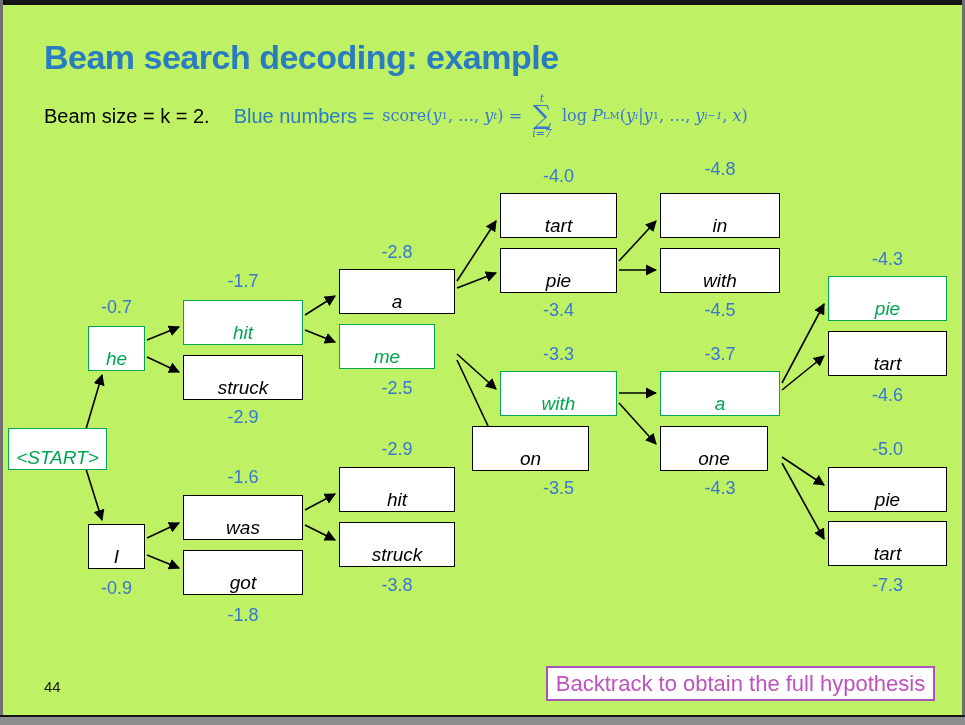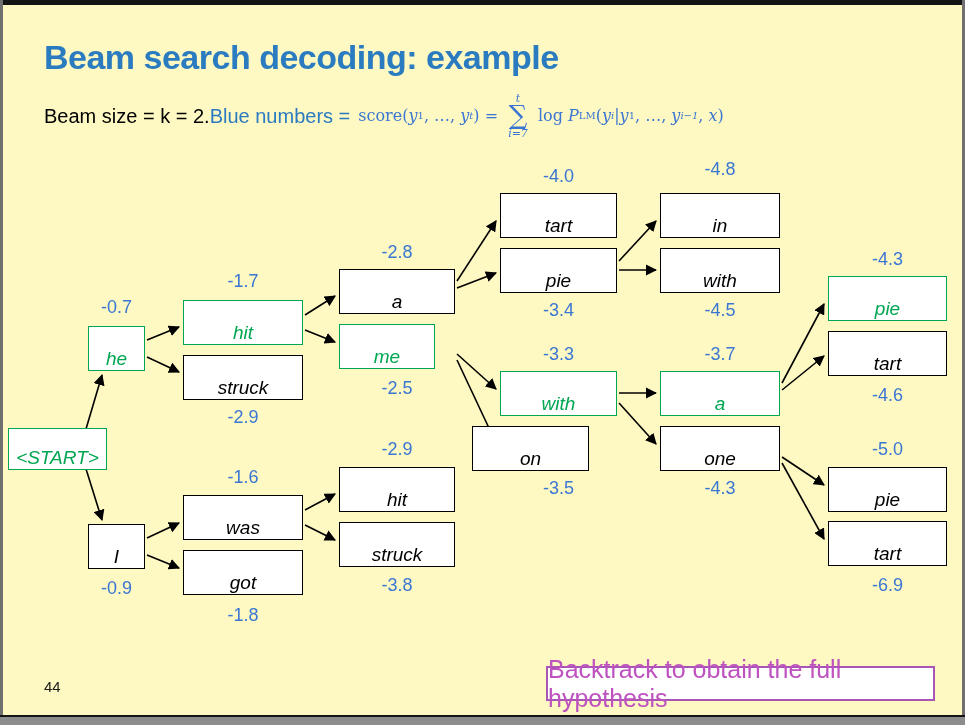--- a/index.html
+++ b/index.html
@@ -1,34 +1,34 @@
 <!DOCTYPE html>
 <html><head>
 <meta charset="utf-8">
 <style>
   html,body { margin:0; padding:0; background:#ffffff; }
   .frame {
-    position:relative; width:965px; height:725px; background:#fef9c3;
+    position:relative; width:965px; height:725px; background:#bef264;
     overflow:hidden; font-family:"Liberation Sans", sans-serif;
   }
   .bar-top   { position:absolute; left:0; right:0; top:0; height:5px; background:#141414; }
   .bar-bottom{ position:absolute; left:0; right:0; bottom:0; height:8px; background:#8d8d8d; border-top:2px solid #141414; }
   .bar-left  { position:absolute; left:0; top:0; bottom:0; width:3px; background:#707070; }
   .bar-right { position:absolute; right:0; top:0; bottom:0; width:3px; background:#707070; }
 
   .title {
     position:absolute; left:44px; top:38px;
     font-size:34px; font-weight:bold; color:#2B7BC0; letter-spacing:-0.5px;
   }
   .subtitle {
     position:absolute; left:44px; top:86px; height:60px;
     display:flex; align-items:center; white-space:pre;
   }
   .sub-plain { font-size:20px; color:#000000; }
-  .sub-blue  { font-size:20px; color:#2B7BC0; margin-left:0; margin-right:8px; }
+  .sub-blue  { font-size:20px; color:#2B7BC0; margin-left:24px; margin-right:8px; }
 
   .formula {
     display:inline-flex; align-items:center; color:#3A76D2;
     font-family:"DejaVu Serif", serif; font-size:16px; white-space:pre;
   }
   .formula .it { font-style:italic; }
   .formula .sub    { font-size:10px; font-style:italic; vertical-align:-4px; }
   .formula .sub-rm { font-size:10px; font-style:normal; vertical-align:-4px; }
   .sum { display:inline-flex; flex-direction:column; align-items:center; line-height:1; margin:0 5px; }
   .sum-top { font-size:11px; font-style:italic; }
@@ -46,21 +46,21 @@
 
   .score {
     position:absolute; height:22px; text-align:center;
     font-size:18px; color:#3A76D2;
   }
 
   .note-box {
     position:absolute; left:546px; top:666px; width:389px; height:35px;
     box-sizing:border-box; border:2px solid #A855B6; background:#ffffff;
     display:flex; align-items:center; justify-content:center;
-    font-size:25px; color:#BE52BE;
+    font-size:22px; color:#BE52BE;
   }
   .page-number { position:absolute; left:44px; top:678px; font-size:15px; color:#1a1a1a; }
 </style>
 </head>
 <body>
 
 <div class="frame">
 
   <div class="bar-top"></div>
   <div class="bar-left"></div>
@@ -162,21 +162,21 @@
     </div>
   <div class="node" style="left:660px;top:193px;width:120px;height:45px">
       <span>in</span>
     </div>
   <div class="node" style="left:660px;top:248px;width:120px;height:45px">
       <span>with</span>
     </div>
   <div class="node green" style="left:660px;top:371px;width:120px;height:45px">
       <span>a</span>
     </div>
-  <div class="node" style="left:660px;top:426px;width:120px;height:45px">
+  <div class="node" style="left:660px;top:426px;width:108px;height:45px">
       <span>one</span>
     </div>
   <div class="node green" style="left:828px;top:276px;width:119px;height:45px">
       <span>pie</span>
     </div>
   <div class="node" style="left:828px;top:331px;width:119px;height:45px">
       <span>tart</span>
     </div>
   <div class="node" style="left:828px;top:467px;width:119px;height:45px">
       <span>pie</span>
@@ -199,20 +199,20 @@
   <div class="score" style="left:500px;top:300px;width:117px">-3.4</div>
   <div class="score" style="left:500px;top:344px;width:117px">-3.3</div>
   <div class="score" style="left:500px;top:478px;width:117px">-3.5</div>
   <div class="score" style="left:660px;top:159px;width:120px">-4.8</div>
   <div class="score" style="left:660px;top:300px;width:120px">-4.5</div>
   <div class="score" style="left:660px;top:344px;width:120px">-3.7</div>
   <div class="score" style="left:660px;top:478px;width:120px">-4.3</div>
   <div class="score" style="left:828px;top:249px;width:119px">-4.3</div>
   <div class="score" style="left:828px;top:385px;width:119px">-4.6</div>
   <div class="score" style="left:828px;top:439px;width:119px">-5.0</div>
-  <div class="score" style="left:828px;top:575px;width:119px">-6.9</div>
+  <div class="score" style="left:828px;top:575px;width:119px">-7.3</div>
 
   <div class="note-box">
     <span>Backtrack to obtain the full hypothesis</span>
   </div>
   <div class="page-number">44</div>
 
 </div>
 
 </body></html>

